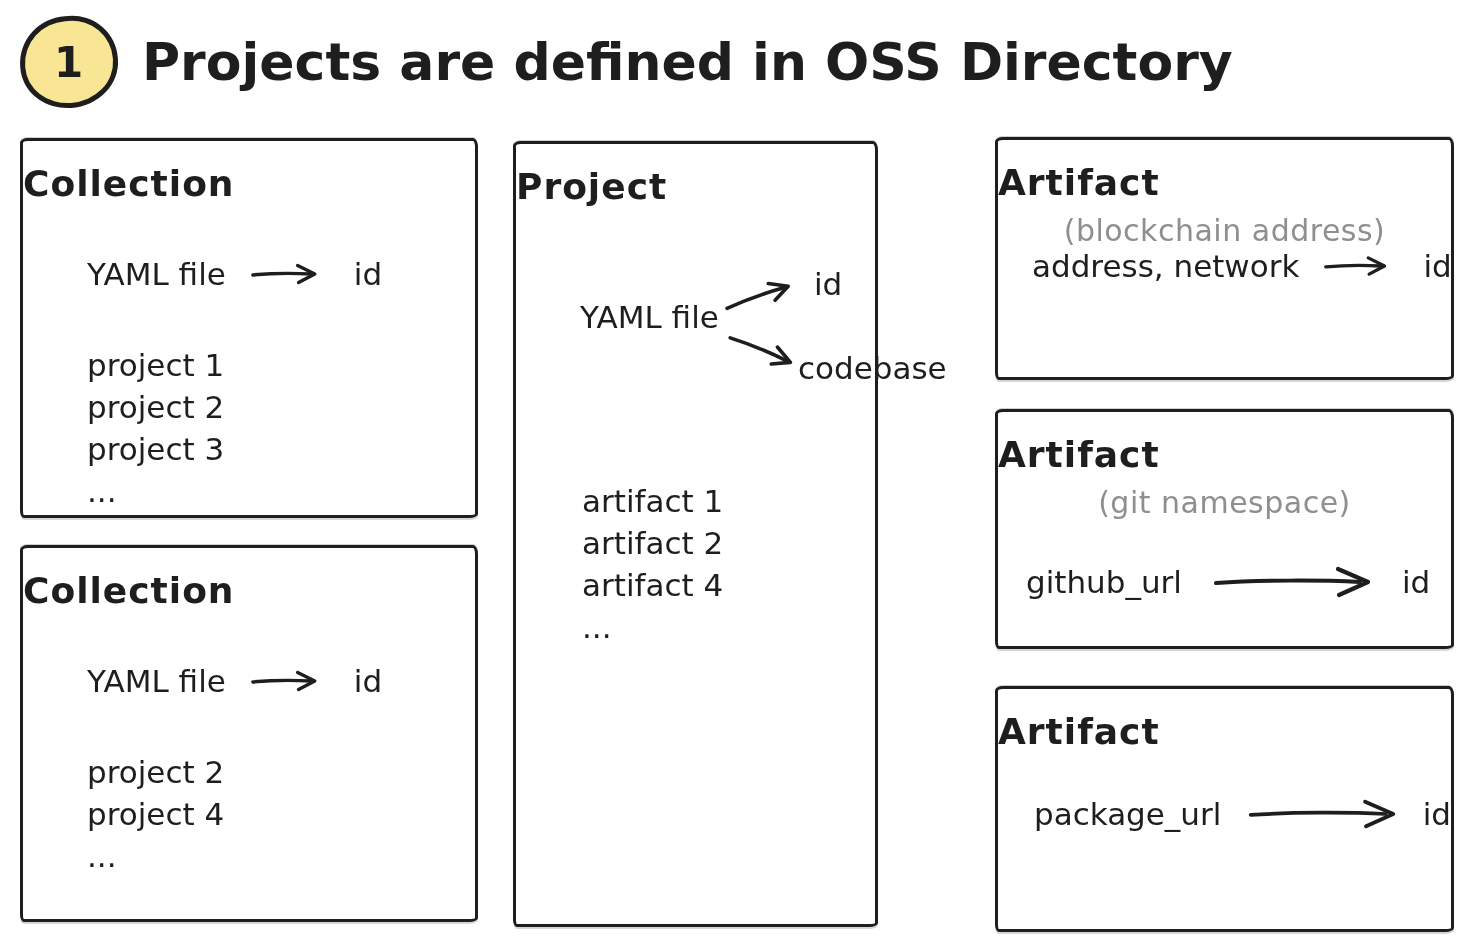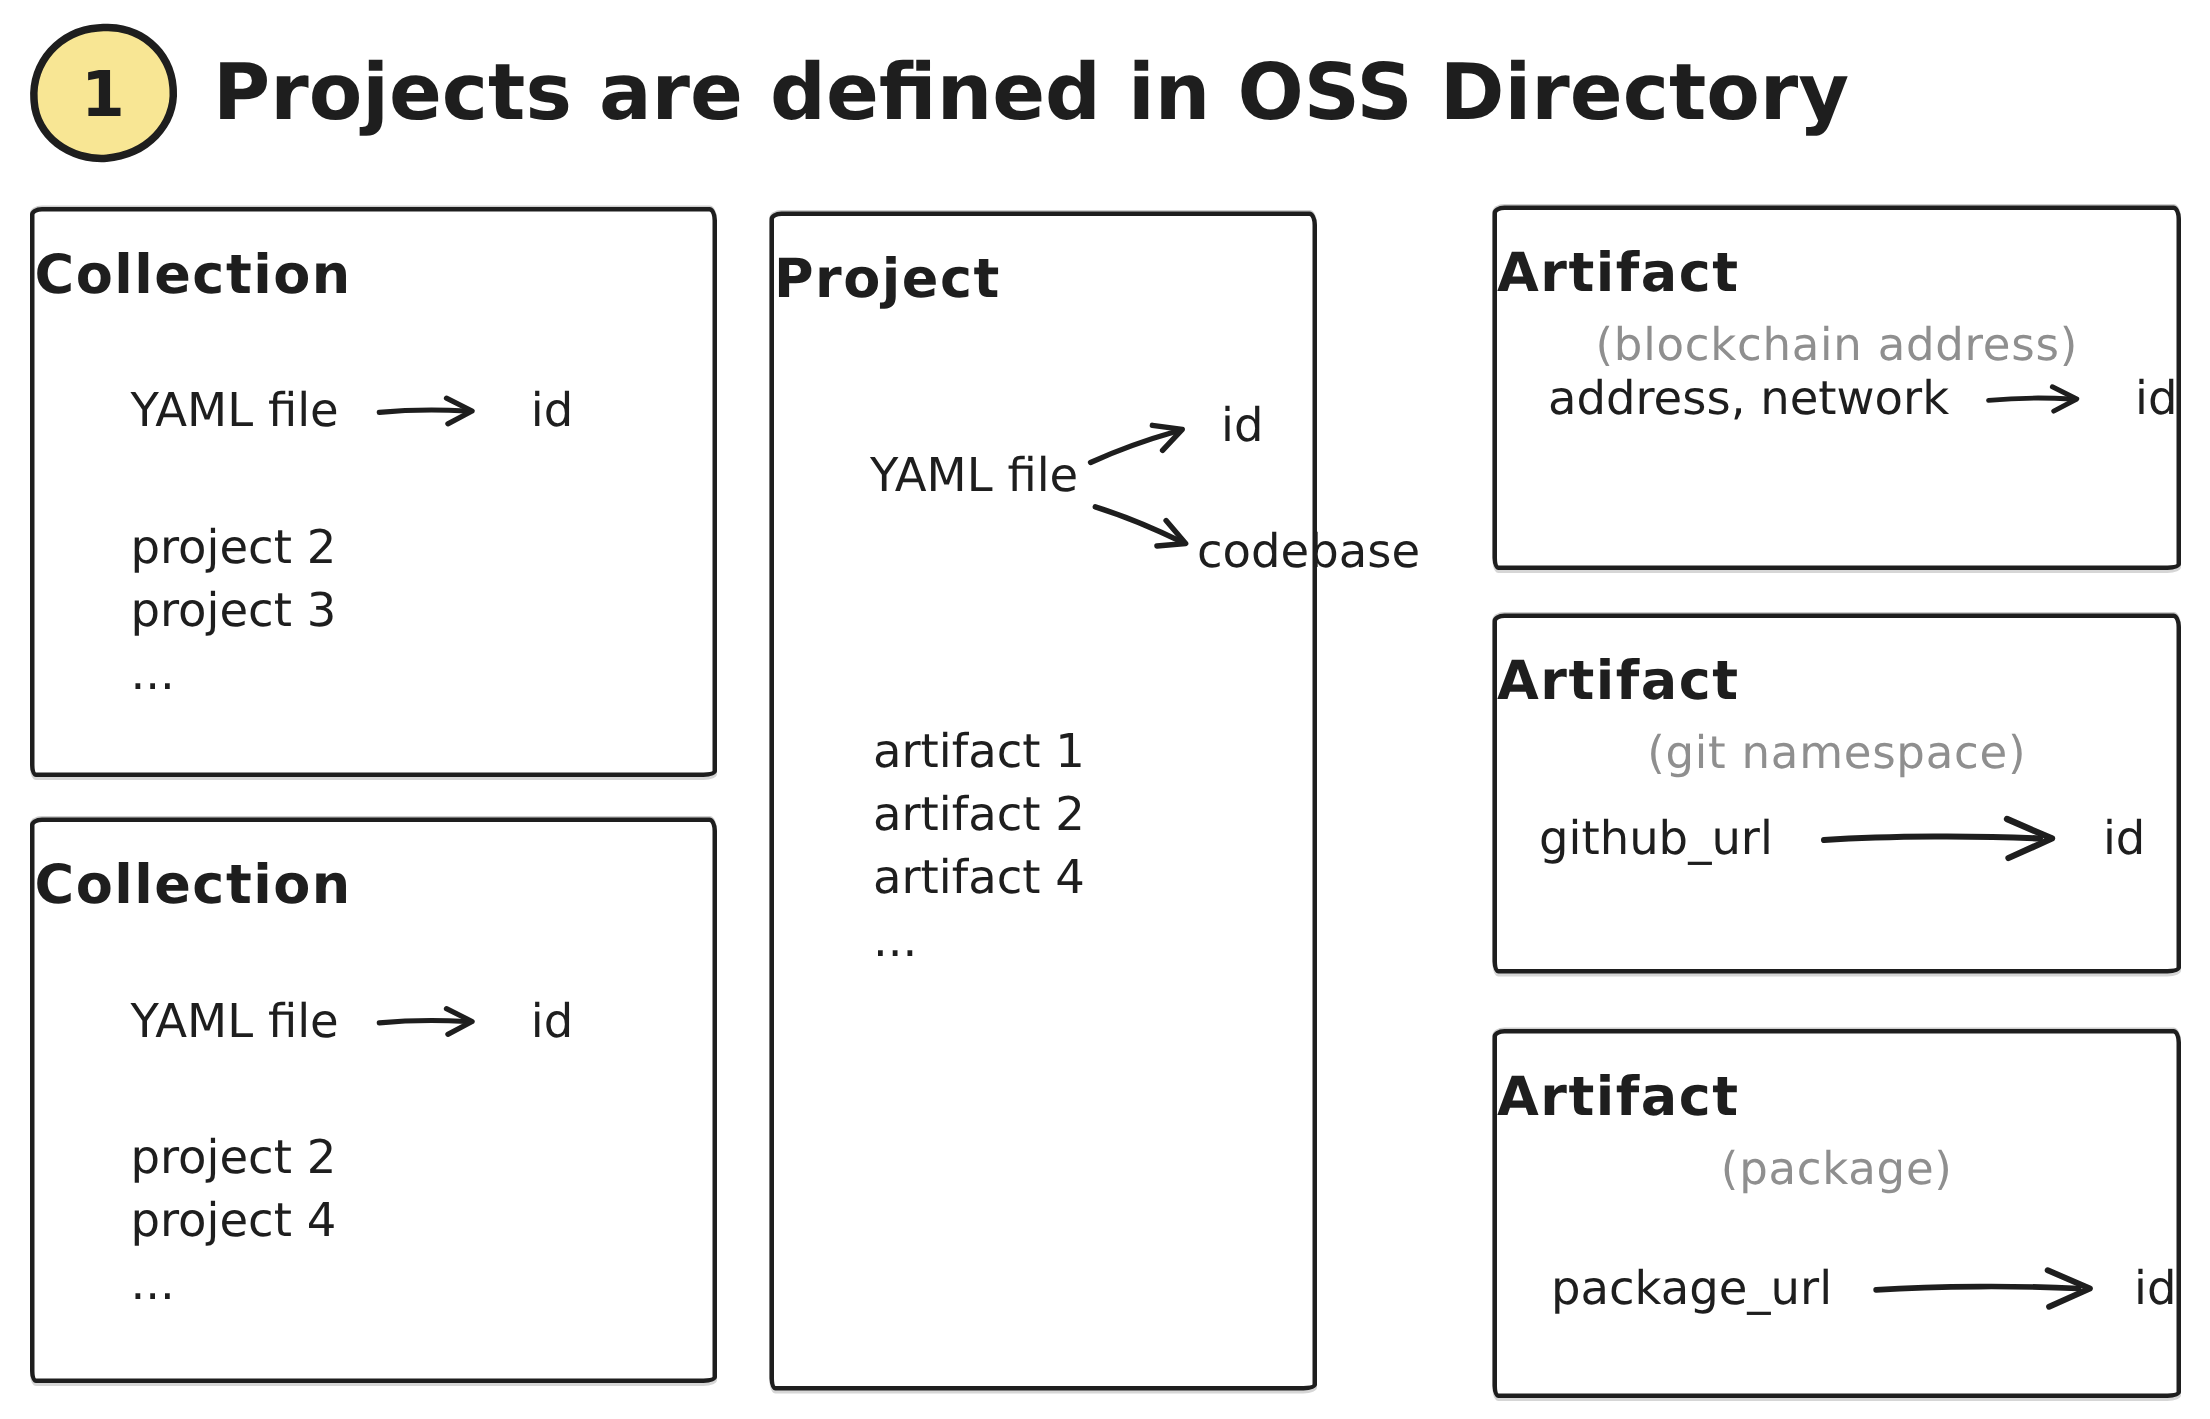--- a/index.html
+++ b/index.html
@@ -59,21 +59,21 @@
   .project-box .fork { position: absolute; left: 0; top: 0; width: 100%; height: 100%; }
   .fork-source { position: absolute; left: 64px; top: 155px; font-size: 31px; font-weight: 500; }
   .fork-target-id { position: absolute; left: 298px; top: 122px; font-size: 31px; font-weight: 500; }
   .fork-target-codebase { position: absolute; left: 282px; top: 206px; font-size: 31px; font-weight: 500; }
   .fork-arrow-up { position: absolute; left: 206px; top: 152px; transform: rotate(-19deg); transform-origin: left center; }
   .fork-arrow-down { position: absolute; left: 210px; top: 178px; transform: rotate(23deg); transform-origin: left center; }
   .project-box .item-list { position: absolute; left: 66px; top: 336px; }
 
   .artifact .map-row { }
   .artifact-blockchain .map-row { margin-left: 34px; }
-  .artifact-git .map-row { margin-left: 28px; margin-top: 21px; }
+  .artifact-git .map-row { margin-left: 28px; margin-top: 44px; }
   .artifact-package .map-row { margin-left: 36px; margin-top: 44px; justify-content: space-between; }
 
   .arrow-svg { flex: 0 0 auto; display: block; }
 </style>
 </head>
 <body>
 
 <svg width="0" height="0" style="position:absolute">
   <defs>
     <g id="arrow-short">
@@ -97,20 +97,21 @@
   <div class="sketch-box collection" style="left:20px; top:138px; width:458px; height:380px;">
     <div class="box-title">Collection</div>
     <div class="map-row">
       <span>YAML file</span>
       <svg class="arrow-svg" width="80" height="26" viewBox="0 0 84 26">
           <use href="#arrow-short"></use>
         </svg>
       <span>id</span>
     </div>
     <ul class="item-list">
+      <li>project 1</li>
       <li>project 2</li>
       <li>project 3</li>
       <li>...</li>
     </ul>
   </div>
 
   <div class="sketch-box collection" style="left:20px; top:545px; width:458px; height:377px;">
     <div class="box-title">Collection</div>
     <div class="map-row">
       <span>YAML file</span>
@@ -166,21 +167,20 @@
       <span>github_url</span>
       <svg class="arrow-svg" width="172" height="32" viewBox="0 0 160 32">
           <use href="#arrow-long"></use>
         </svg>
       <span>id</span>
     </div>
   </div>
 
   <div class="sketch-box artifact artifact-package" style="left:995px; top:686px; width:459px; height:246px;">
     <div class="box-title">Artifact</div>
-    <div class="box-subtitle">(package)</div>
     <div class="map-row">
       <span>package_url</span>
       <svg class="arrow-svg" width="150" height="32" viewBox="0 0 160 32">
           <use href="#arrow-long"></use>
         </svg>
       <span>id</span>
     </div>
   </div>
 
 </div>

